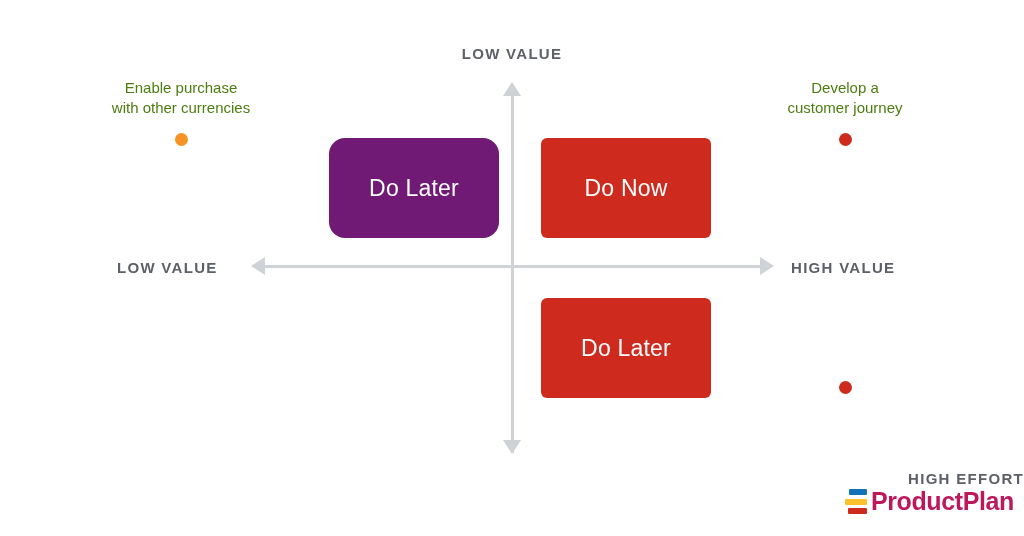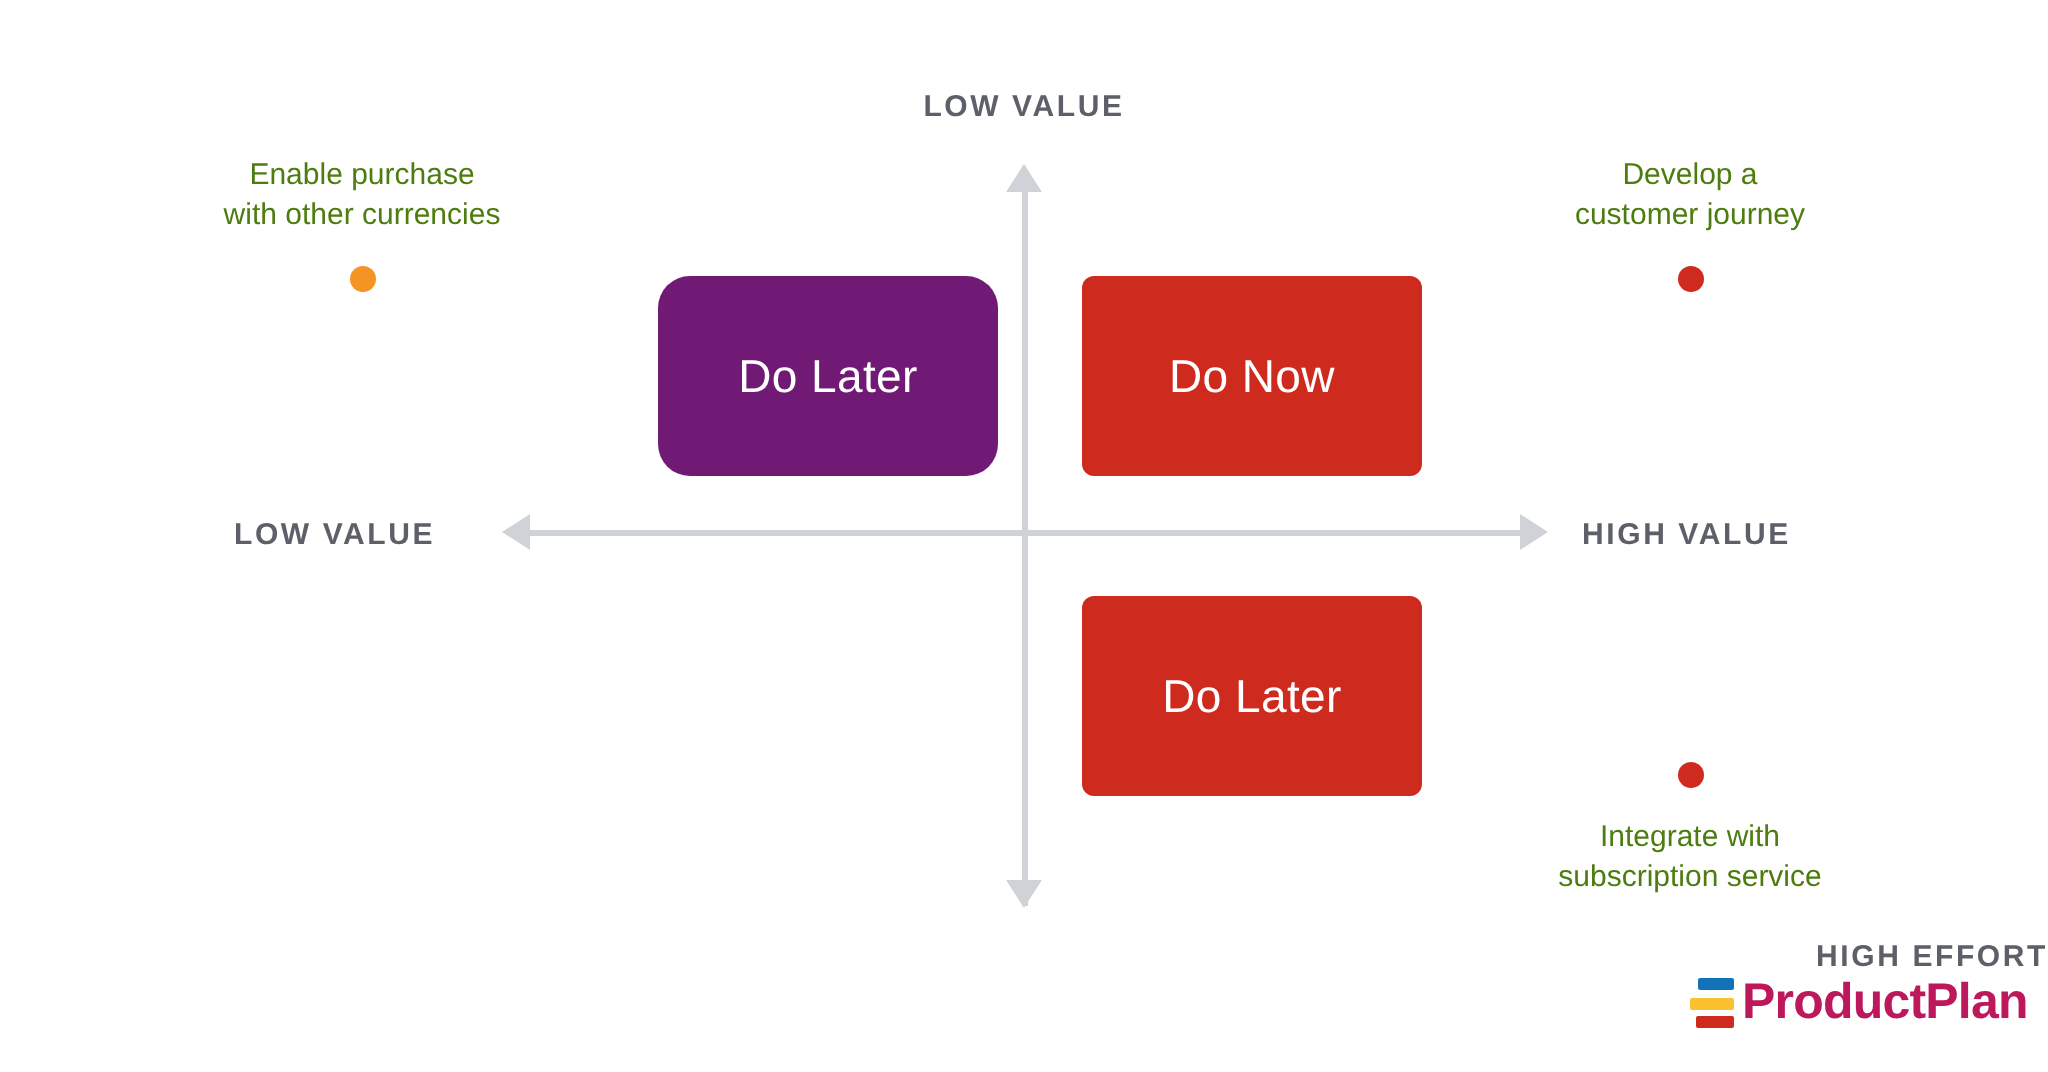--- a/index.html
+++ b/index.html
@@ -192,22 +192,20 @@
   </div>
 
   <div class="annotation" id="anno-develop-journey">
     <div class="caption">Develop a
 customer journey</div>
     <span class="dot dot-red"></span>
   </div>
 
   <div class="annotation" id="anno-integrate-subscription">
     <span class="dot dot-red"></span>
-    <div class="caption">Integrate with
-subscription service</div>
   </div>
 
   <div id="logo">
     <span class="logo-mark">
       <span class="logo-bar logo-bar-blue"></span>
       <span class="logo-bar logo-bar-yellow"></span>
       <span class="logo-bar logo-bar-red"></span>
     </span>
     <span class="logo-text">ProductPlan</span>
   </div>

